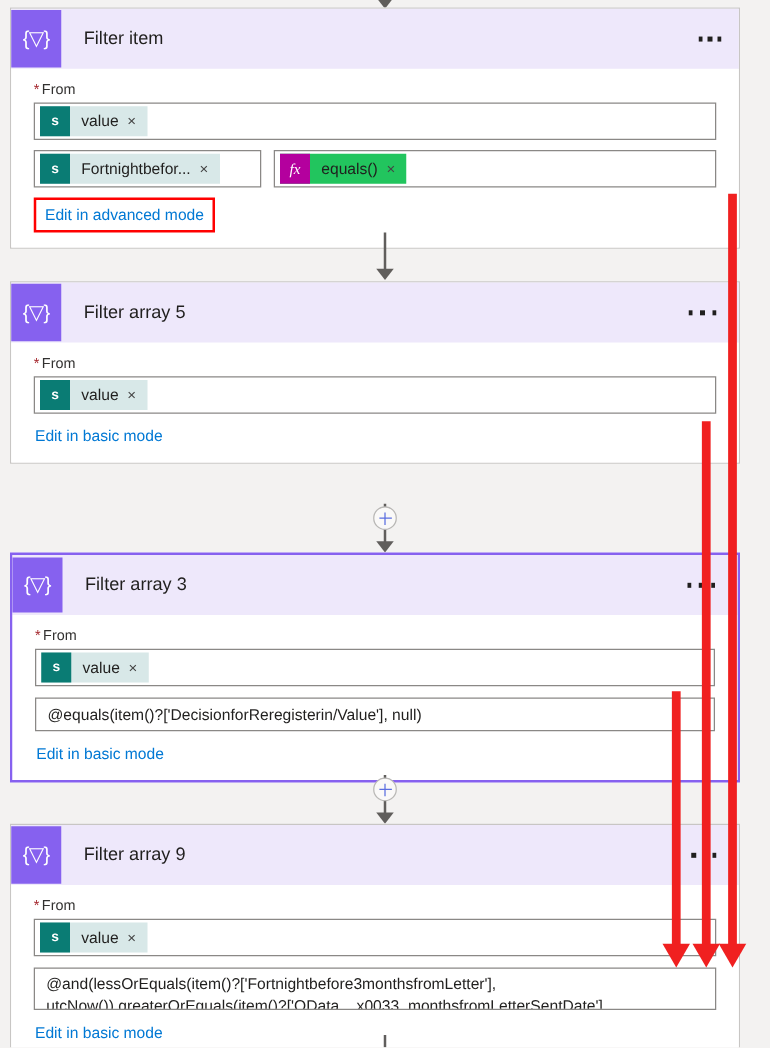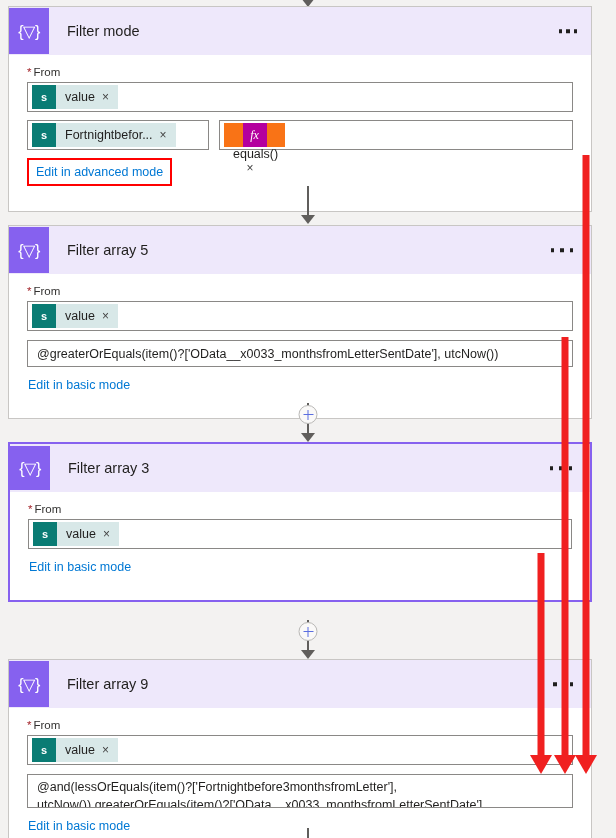--- a/index.html
+++ b/index.html
@@ -83,21 +83,21 @@
     position: absolute;
     right: 10px; top: 50%; transform: translateY(-50%);
     display: flex; gap: 4px; align-items: center;
     padding: 4px 4px;
   }
   .overflow-menu i {
     display: block; width: 3.5px; height: 3.5px;
     background: #201f1e; border-radius: 0;
   }
 
-  .card-body { padding: 9px 10px 25px 10px; background: #fff; }
+  .card-body { padding: 9px 10px 12px 10px; background: #fff; }
 
   .field-label {
     font-size: 11.5px; color: #323130;
     margin: 2px 0 4px 8px;
   }
   .field-label .req { color: #a4262c; margin-right: 2px; }
 
   .input-box {
     border: 1px solid #8a8886;
     background: #ffffff;
@@ -119,21 +119,21 @@
     display: flex; align-items: center; justify-content: center;
     flex: 0 0 auto;
     font-size: 11px; font-weight: bold;
     color: #ffffff;
   }
   .token .tok-icon.sp { background: #0a7c74; }
   .token .tok-icon.fx {
     background: #b4009e; font-style: italic; font-weight: normal;
     font-family: "Liberation Serif", serif; font-size: 12px;
   }
-  .token.fx-token { background: #f97316; flex-direction: column; }
+  .token.fx-token { background: #22c55e; }
   .token .tok-text { padding: 0 7px 0 9px; white-space: nowrap; }
   .token .tok-x {
     padding-right: 9px; color: #444; font-size: 12px; cursor: pointer;
   }
 
   .cond-row {
     display: flex; gap: 10px;
     margin: 8px 8px 0 8px;
   }
   .cond-cell {
@@ -201,21 +201,21 @@
 
 <div id="canvas">
 
   <div class="connector" style="top:0px;height:8px;">
     <div class="arrow-head" style="top:-2px;"></div>
   </div>
 
   <div class="card" style="top:6px;">
     <div class="card-header">
       <div class="op-icon">{▽}</div>
-      <div class="card-title">Filter mode</div>
+      <div class="card-title">Filter item</div>
       <div class="overflow-menu">
         <i></i>
         <i></i>
         <i></i>
       </div>
     </div>
     <div class="card-body">
       <div class="field-label">
         <span class="req">*</span><span>From</span>
       </div>
@@ -267,21 +267,20 @@
       <div class="field-label">
         <span class="req">*</span><span>From</span>
       </div>
       <div class="input-box">
         <span class="token">
           <span class="tok-icon sp">s</span>
           <span class="tok-text">value</span>
           <span class="tok-x">×</span>
         </span>
       </div>
-      <div class="expr-box one-line">@greaterOrEquals(item()?['OData__x0033_monthsfromLetterSentDate'], utcNow())</div>
       <div class="mode-link">Edit in basic mode</div>
     </div>
   </div>
 
   <div class="connector" style="top:403px;height:44px;">
     <div class="conn-line" style="top:0;height:34px;"></div>
     <div class="plus-btn" style="top:2px;">
       <span class="pv"></span>
       <span class="ph"></span>
     </div>
@@ -302,20 +301,21 @@
       <div class="field-label">
         <span class="req">*</span><span>From</span>
       </div>
       <div class="input-box">
         <span class="token">
           <span class="tok-icon sp">s</span>
           <span class="tok-text">value</span>
           <span class="tok-x">×</span>
         </span>
       </div>
+      <div class="expr-box one-line">@equals(item()?['DecisionforReregisterin/Value'], null)</div>
       <div class="mode-link">Edit in basic mode</div>
     </div>
   </div>
 
   <div class="connector" style="top:620px;height:44px;">
     <div class="conn-line" style="top:0;height:34px;"></div>
     <div class="plus-btn" style="top:2px;">
       <span class="pv"></span>
       <span class="ph"></span>
     </div>

